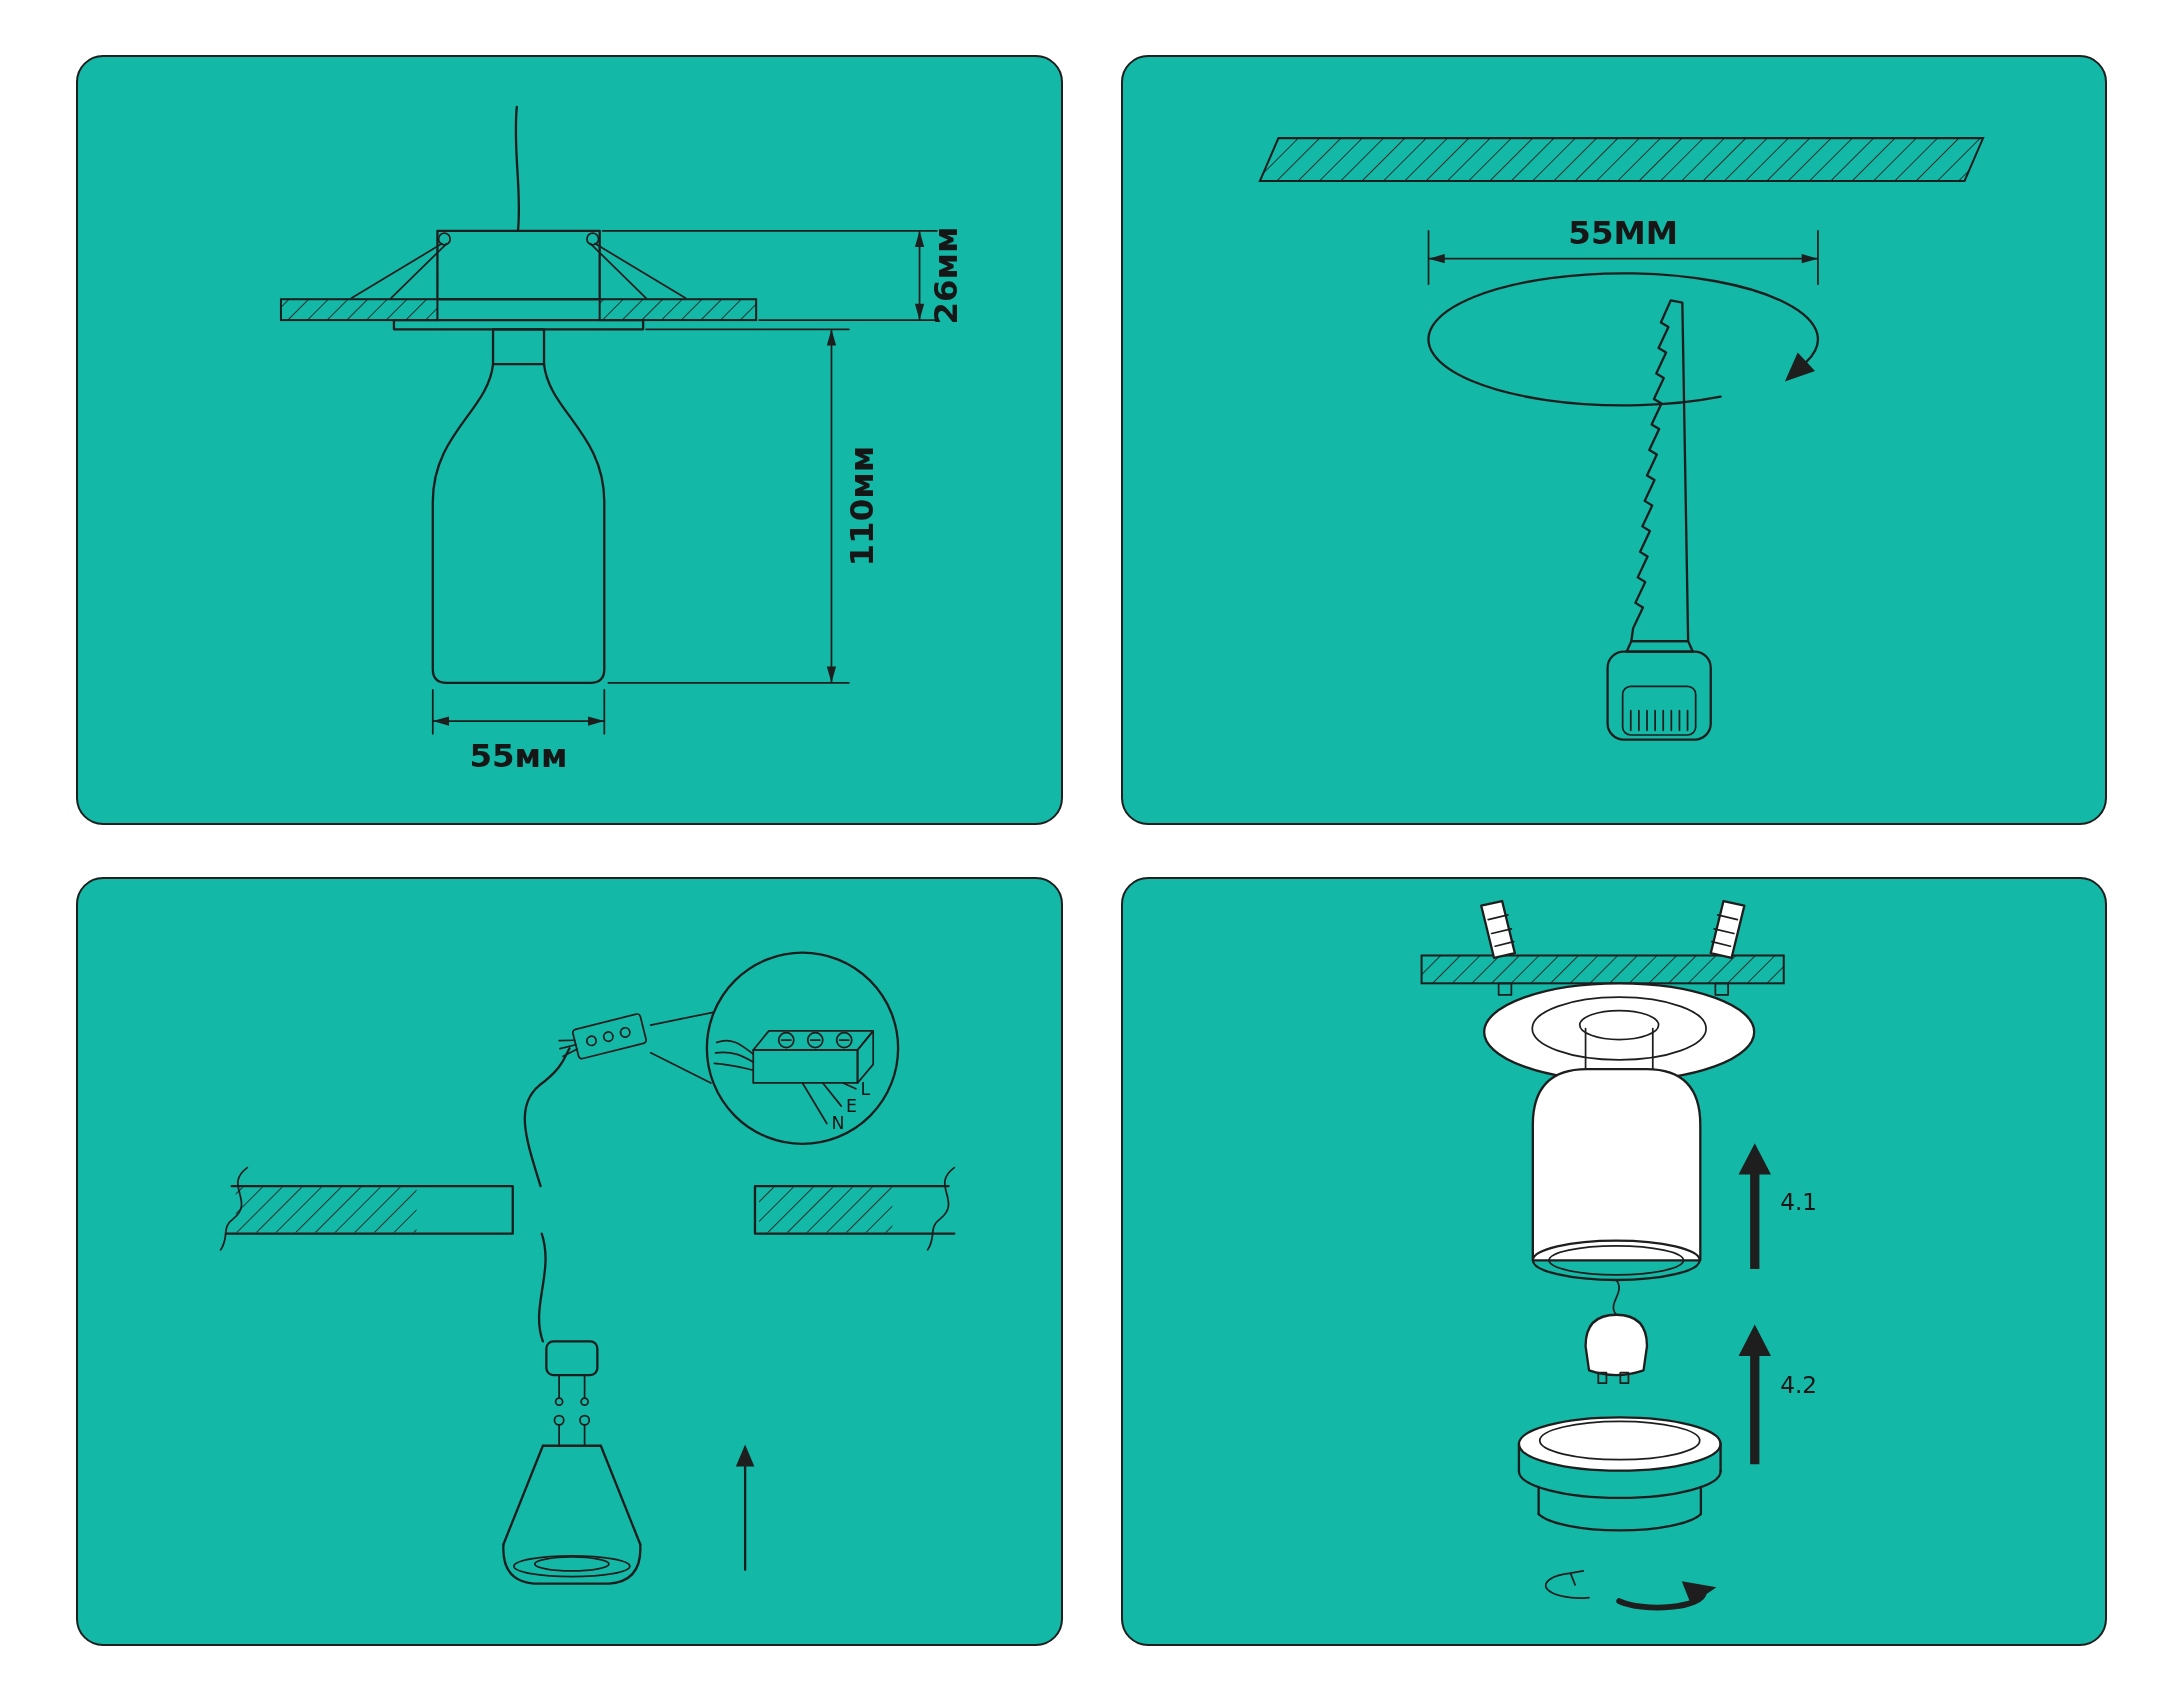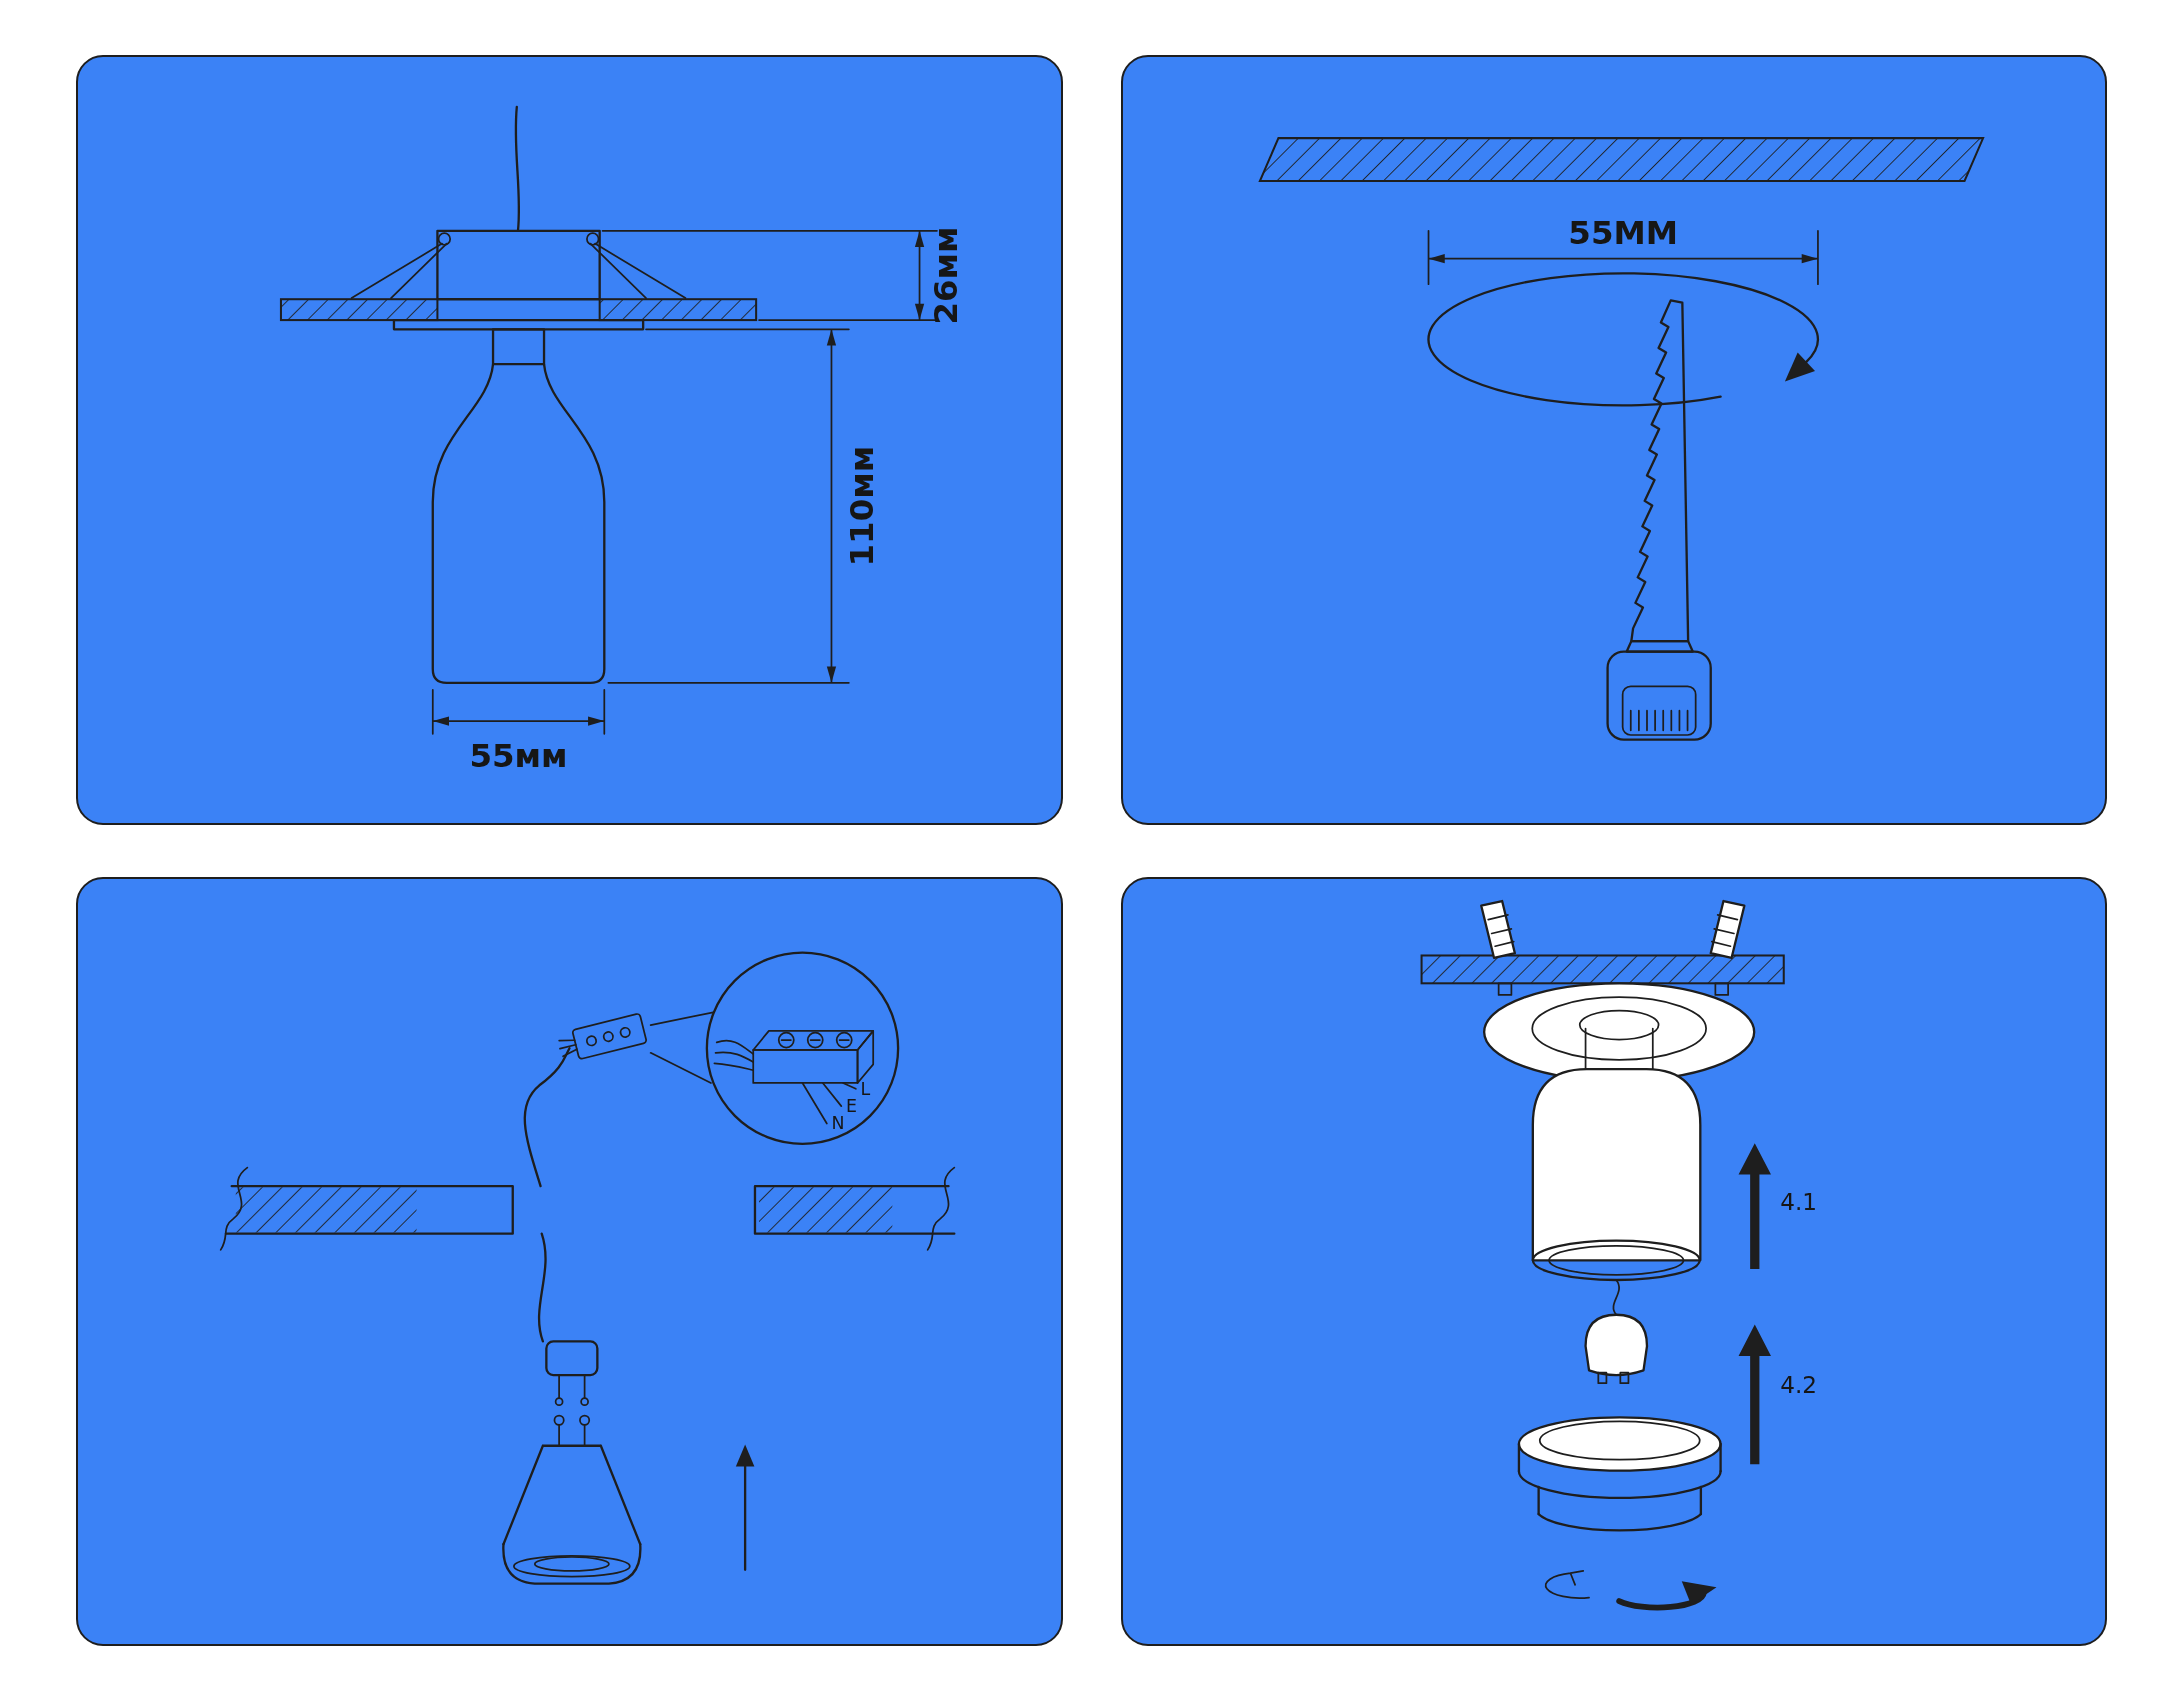--- a/index.html
+++ b/index.html
@@ -1,21 +1,21 @@
 <!DOCTYPE html>
 <html style="font-size:9.3px"><head>
 <meta charset="utf-8">
 <style>
   html,body{margin:0;padding:0;background:#ffffff;}
   body{width:2183px;height:1698px;font-family:"DejaVu Sans",sans-serif;}
   .grid{box-sizing:border-box;width:2183px;height:1698px;
         padding:55px 76px 52px 76px;display:grid;
         grid-template-columns:1fr 1fr;grid-template-rows:1fr 1fr;
         column-gap:58px;row-gap:52px;}
-  .panel{border:2.3px solid #1e1e1e;border-radius:27px;background:#3b82f6;overflow:hidden;}
+  .panel{border:2.3px solid #1e1e1e;border-radius:27px;background:#14b8a6;overflow:hidden;}
   svg{display:block;width:100%;height:100%;}
   .ln{fill:none;stroke:#1e1e1e;stroke-width:4;stroke-linecap:round;stroke-linejoin:round;}
   .tn{fill:none;stroke:#1e1e1e;stroke-width:3;stroke-linecap:round;stroke-linejoin:round;}
   .wf{fill:#ffffff;stroke:#1e1e1e;stroke-width:4;stroke-linejoin:round;}
   .sd{fill:#1e1e1e;stroke:none;}
   text.dim{font-family:"DejaVu Sans",sans-serif;font-weight:700;font-size:56px;fill:#161616;}
   text.lbl{font-family:"DejaVu Sans",sans-serif;font-size:30px;fill:#161616;}
   text.step{font-family:"DejaVu Sans",sans-serif;font-size:40px;fill:#161616;}
 </style>
 </head>

